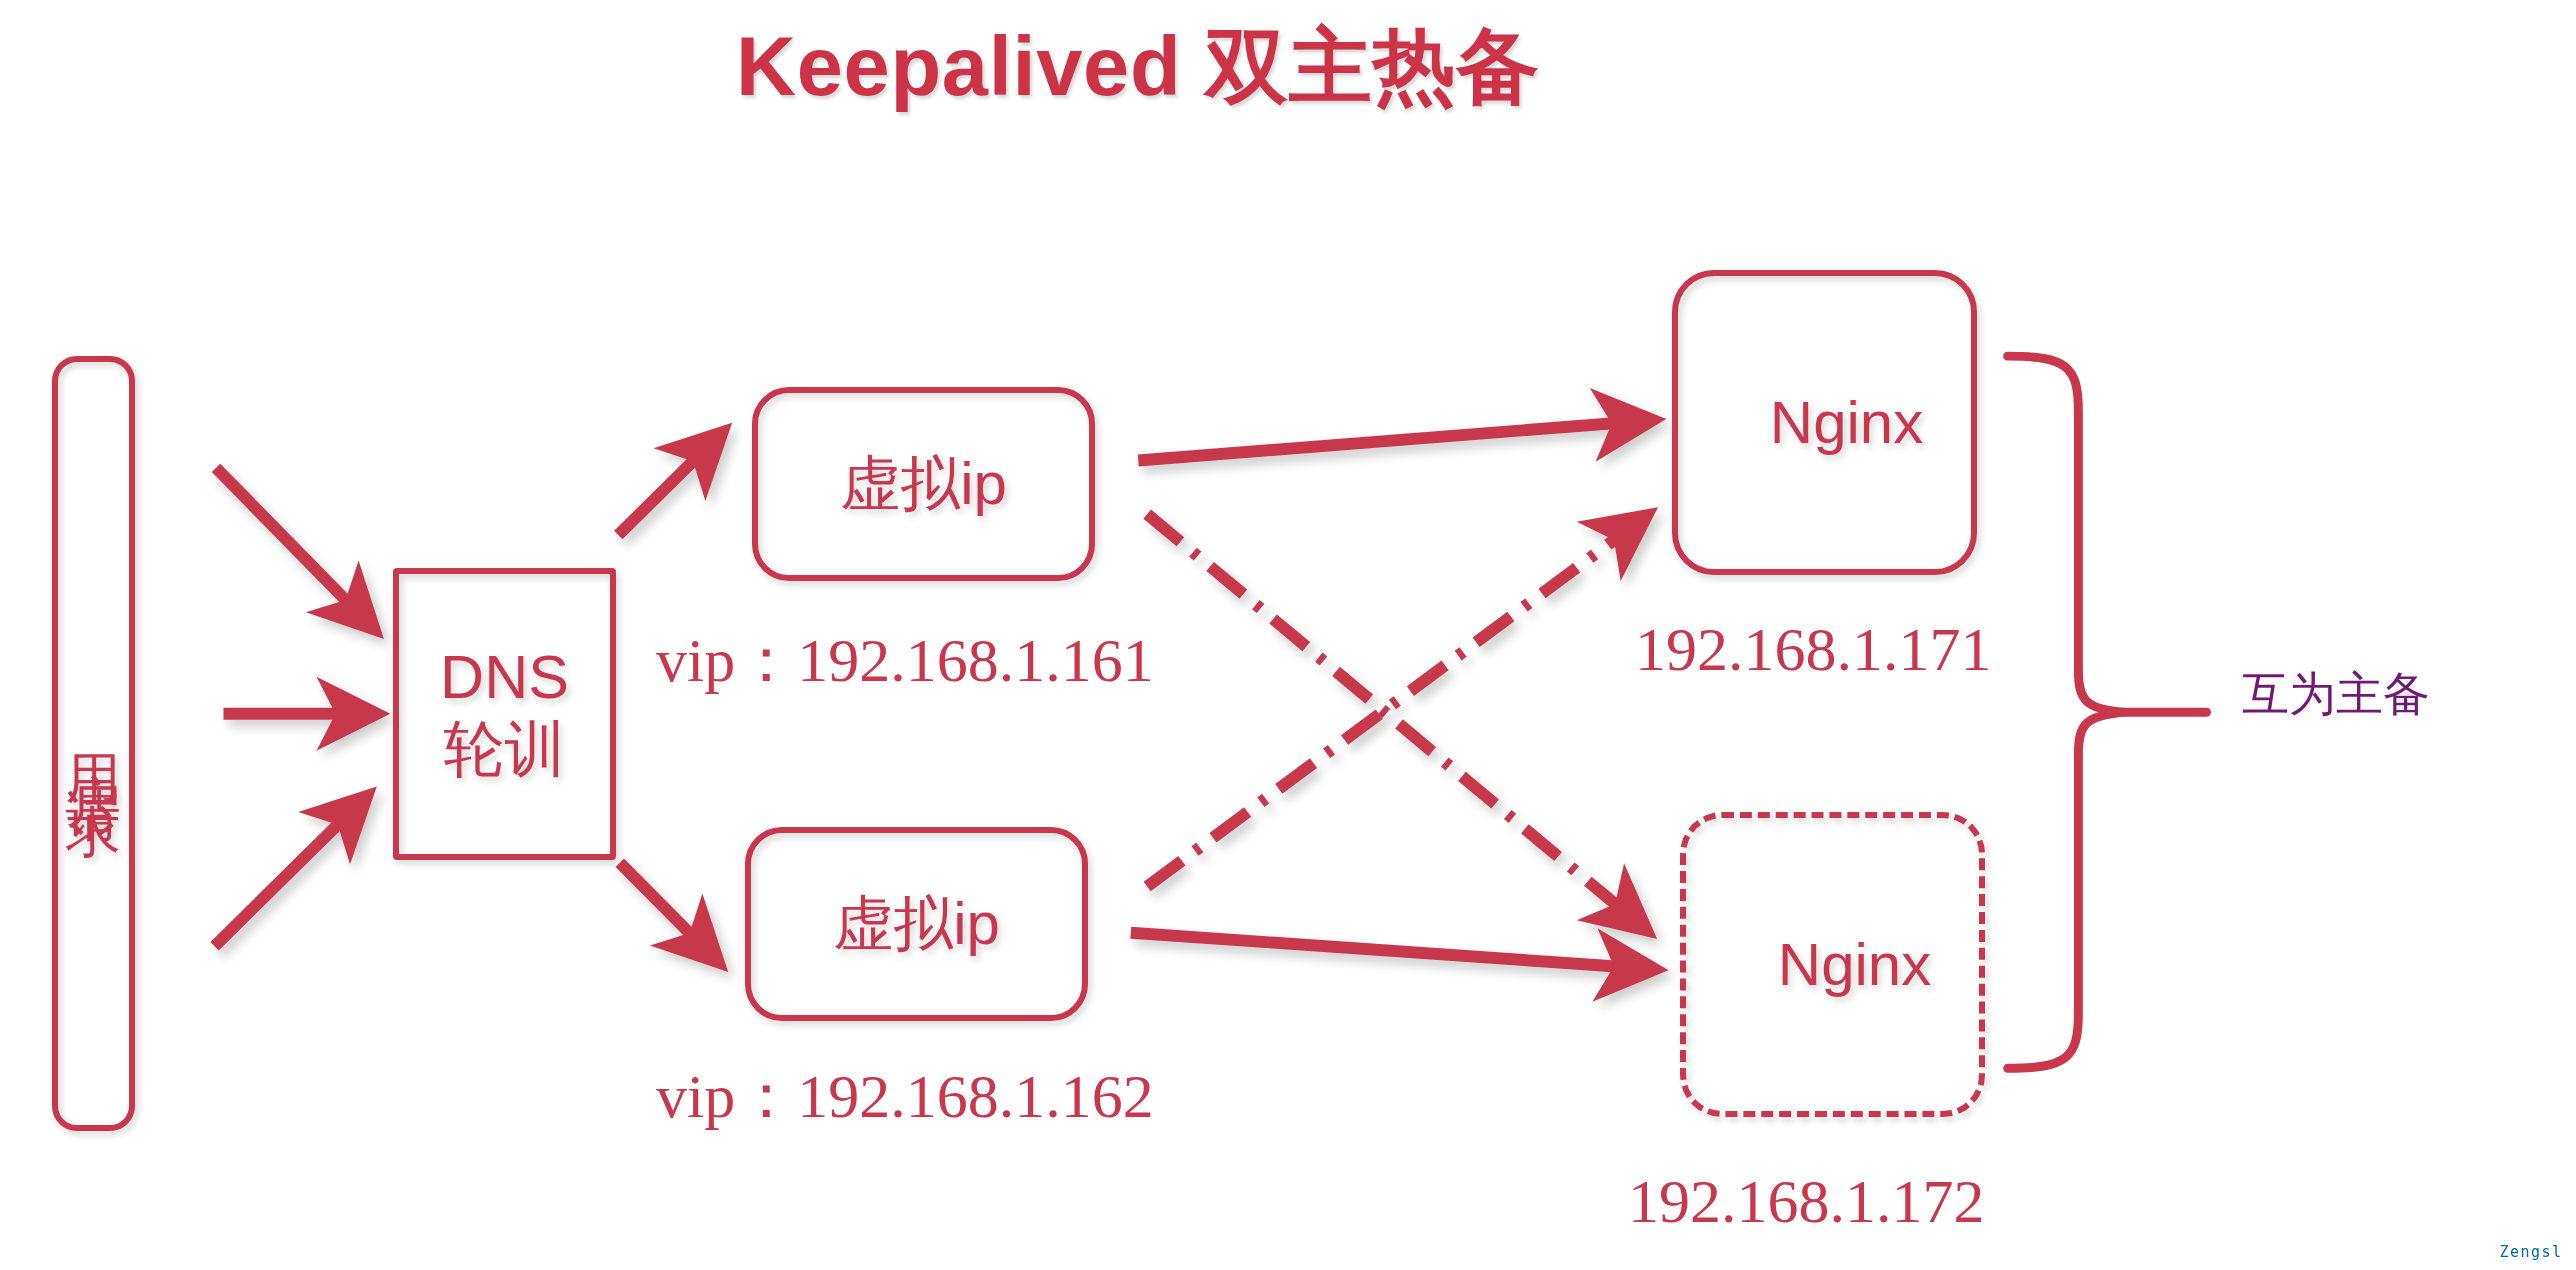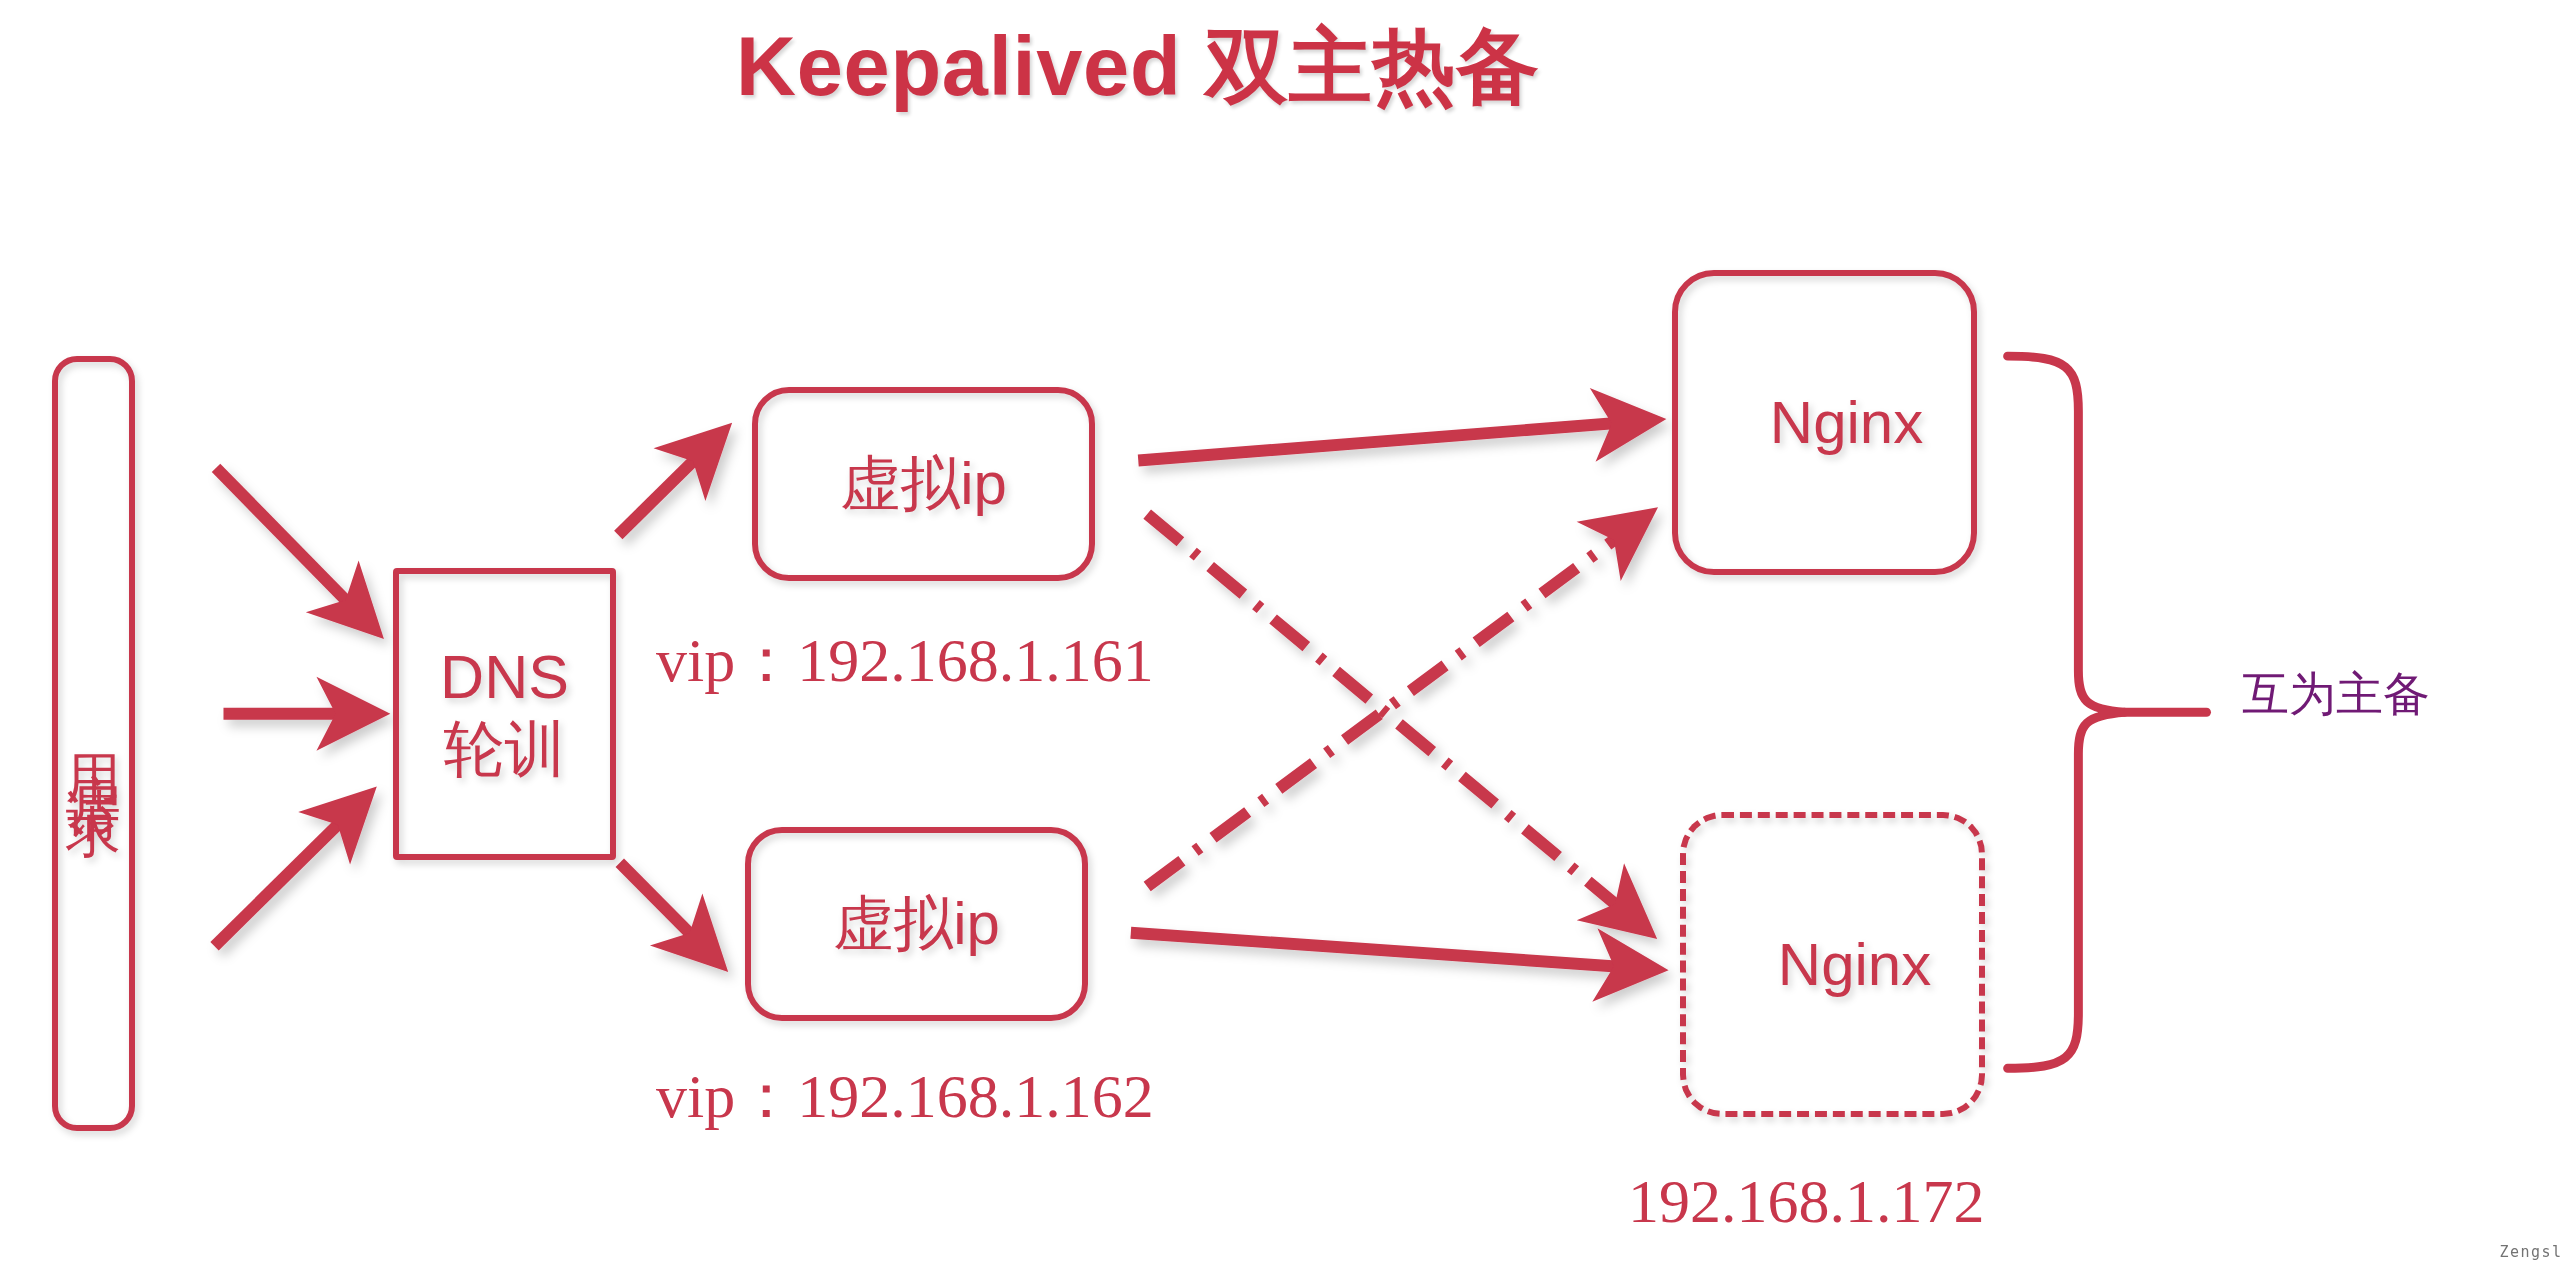--- a/index.html
+++ b/index.html
@@ -144,21 +144,21 @@
     line-height: 1;
   }
 
   
   #watermark {
     position: absolute;
     right: 13.4px;
     bottom: 10.4px;
     font-family: "DejaVu Sans Mono", "Liberation Mono", monospace;
     font-size: 15px;
-    color: #737373;
+    color: #0369a1;
     letter-spacing: 1.5px;
   }
 
   
   #edges {
     position: absolute;
     left: 0;
     top: 0;
     width: 2576px;
     height: 1271px;
@@ -235,20 +235,21 @@
   <div class="node box-nginx" id="box-nginx-1">
     <span class="node-label">Nginx</span>
   </div>
 
   <div class="node box-nginx" id="box-nginx-2">
     <span class="node-label">Nginx</span>
   </div>
 
   <div class="caption" id="cap-vip-1">vip：192.168.1.161</div>
   <div class="caption" id="cap-vip-2">vip：192.168.1.162</div>
+  <div class="caption" id="cap-ng-1">192.168.1.171</div>
   <div class="caption" id="cap-ng-2">192.168.1.172</div>
 
   <div id="cap-mutual">互为主备</div>
 
   <div id="watermark">Zengsl</div>
 
 </div>
 
 
 </body></html>

